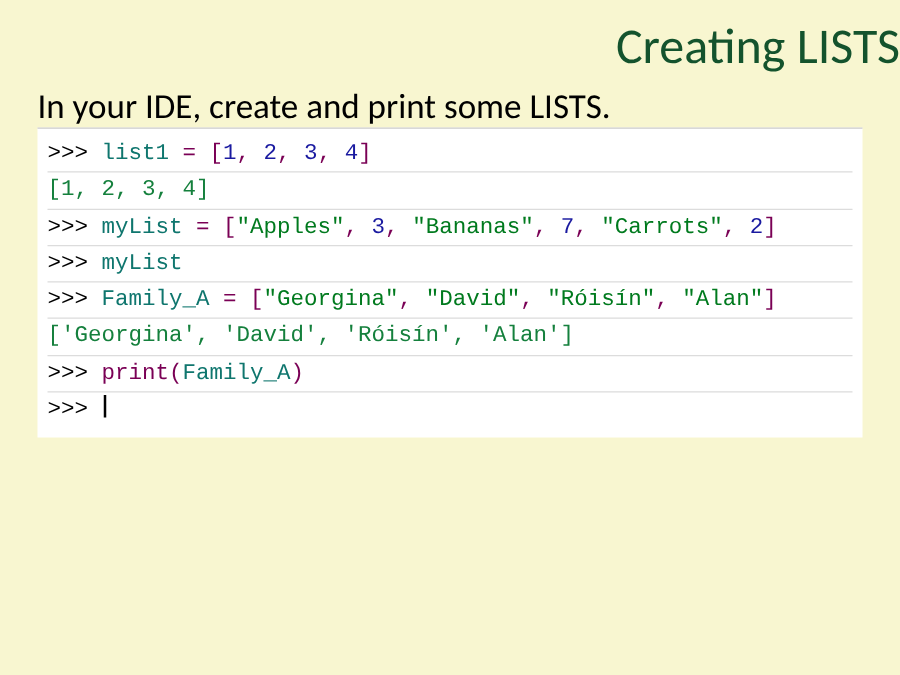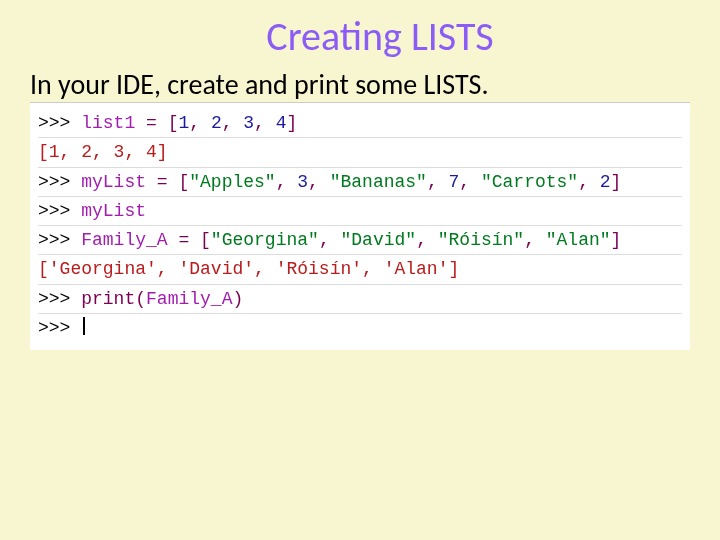--- a/index.html
+++ b/index.html
@@ -13,48 +13,48 @@
   }
   .slide {
     width: 720px;
     height: 540px;
     position: relative;
     box-sizing: border-box;
   }
   .title {
     font-size: 40px;
     font-weight: 400;
-    color: #8b5cf6;
-    text-align: center;
+    color: #14532d;
+    text-align: right;
     margin: 12px 0 6px 0;
     padding-left: 40px;
   }
   .subtitle {
     font-size: 28px;
     color: #000;
     margin: 0 0 0 30px;
   }
   .console {
     background: #fff;
     margin: 0 30px 0 30px;
     padding: 6px 8px 8px 8px;
     font-family: "Courier New", monospace;
     font-size: 18px;
     line-height: 1.35;
     border-top: 1px solid #ccc;
   }
   .line { white-space: pre; border-bottom: 1px solid #dcdcdc; padding: 2px 0 2px 0;}
   .line.noborder { border-bottom: none; }
   .prompt { color: #000; }
-  .ident  { color: #a21caf; }
+  .ident  { color: #0f766e; }
   .op     { color: #7a0055; }
   .brack  { color: #7a0055; }
   .num    { color: #1a1aa0; }
   .str    { color: #007a1e; }
-  .out    { color: #b91c1c; }
+  .out    { color: #15803d; }
   .func   { color: #7a0055; }
   .cursor {
     display: inline-block;
     width: 1.5px;
     height: 18px;
     background: #000;
     vertical-align: -2px;
     margin-left: 2px;
   }
 </style>

